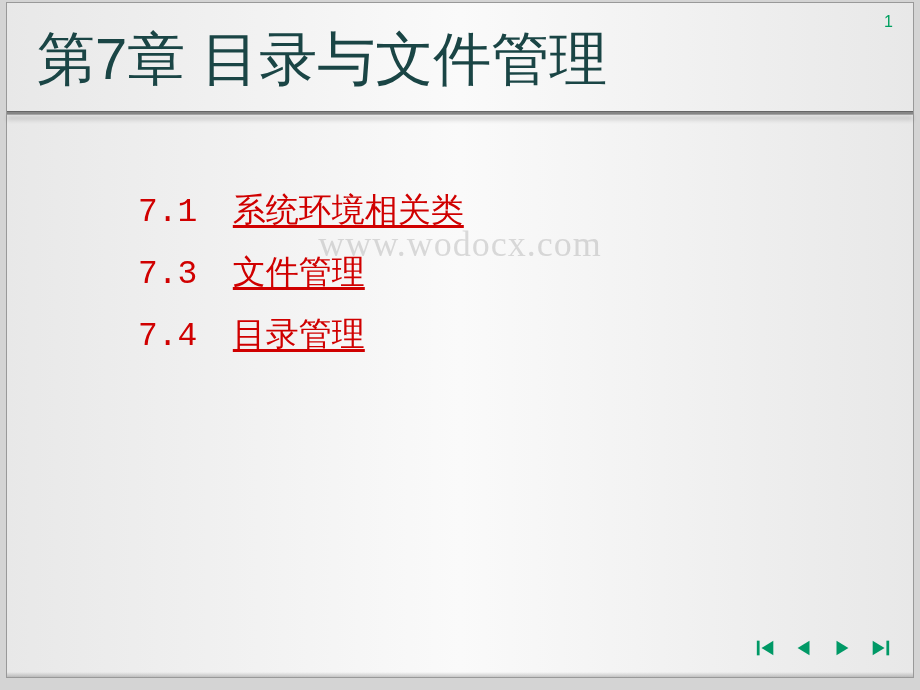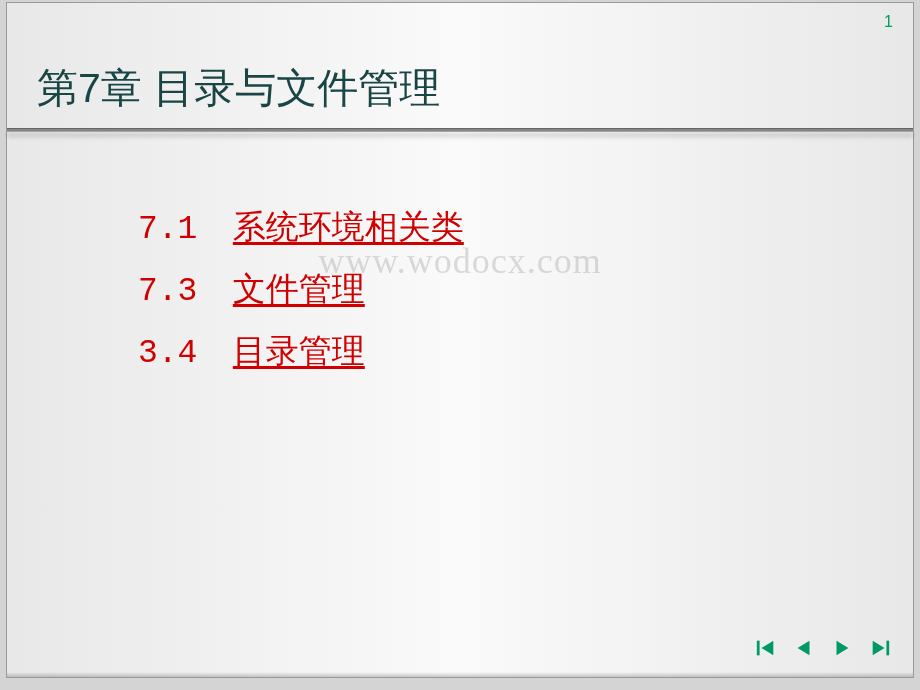--- a/index.html
+++ b/index.html
@@ -26,26 +26,25 @@
     }
     .page-number {
       position: absolute;
       top: 10px;
       right: 20px;
       color: #00a060;
       font-size: 16px;
       font-family: "Microsoft YaHei", sans-serif;
     }
     .chapter-title {
-      font-size: 41px;
+      font-size: 58px;
       color: #1a4545;
       padding: 18px 30px 12px 30px;
       font-family: "SimHei", "黑体", sans-serif;
       font-weight: normal;
-      margin-top: 40px;
     }
     .title-divider {
       height: 4px;
       background: #888;
       border-top: 1px solid #666;
       border-bottom: 1px solid #aaa;
       margin: 0;
       position: relative;
     }
     .title-divider::after {
@@ -138,21 +137,21 @@
     <ul class="toc-list">
       <li class="toc-item">
         <span class="toc-number">7.1</span>
         <a class="toc-link">系统环境相关类</a>
       </li>
       <li class="toc-item">
         <span class="toc-number">7.3</span>
         <a class="toc-link">文件管理</a>
       </li>
       <li class="toc-item">
-        <span class="toc-number">3.4</span>
+        <span class="toc-number">7.4</span>
         <a class="toc-link">目录管理</a>
       </li>
     </ul>
   </div>
 
   <div class="nav-controls">
     <div class="nav-btn">
       <svg viewBox="0 0 24 24">
         <rect x="2" y="4" width="3" height="16" fill="#009966"></rect>
         <polygon points="20,4 20,20 7,12" fill="#009966"></polygon>

